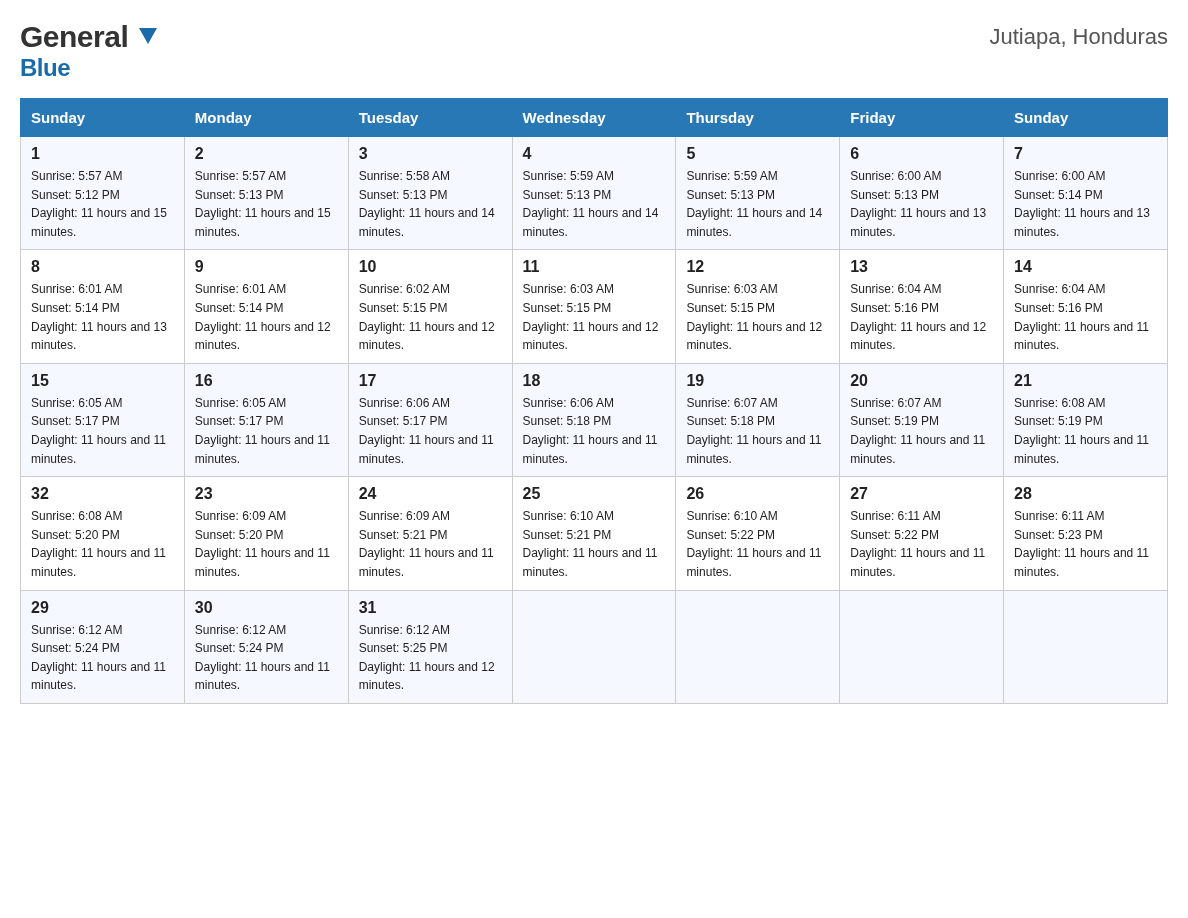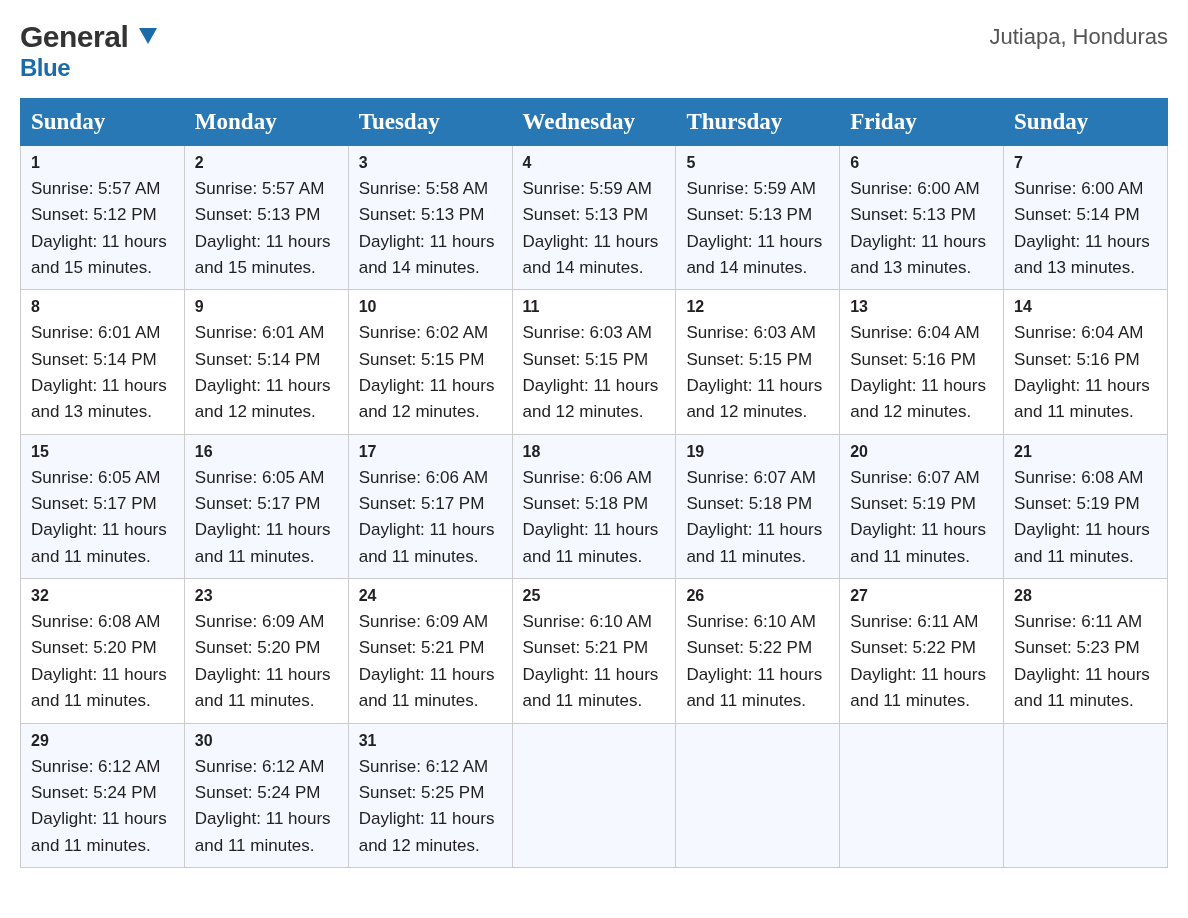--- a/index.html
+++ b/index.html
@@ -36,26 +36,25 @@
       margin-top: 4px;
     }
     table {
       width: 100%;
       border-collapse: collapse;
       table-layout: fixed;
     }
     thead tr th {
       background-color: #2878b5;
       color: #fff;
-      font-size: 23px;
+      font-size: 15px;
       font-weight: bold;
       padding: 10px 10px;
       text-align: left;
       border: 1px solid #2878b5;
-      font-family: Liberation Serif, serif;
     }
     tbody tr td {
       vertical-align: top;
       padding: 8px 10px;
       border: 1px solid #ccc;
       font-size: 13px;
       color: #222;
       height: 110px;
     }
     tbody tr:nth-child(odd) td {
@@ -64,21 +63,21 @@
     tbody tr:nth-child(even) td {
       background-color: #ffffff;
     }
     .day-num {
       font-size: 16px;
       font-weight: bold;
       margin-bottom: 4px;
       display: block;
     }
     .day-info {
-      font-size: 17px;
+      font-size: 12px;
       line-height: 1.55;
       color: #222;
     }
     .logo-row {
       display: flex;
       align-items: center;
       gap: 8px;
     }
     .logo-text-gen {
       font-size: 30px;

